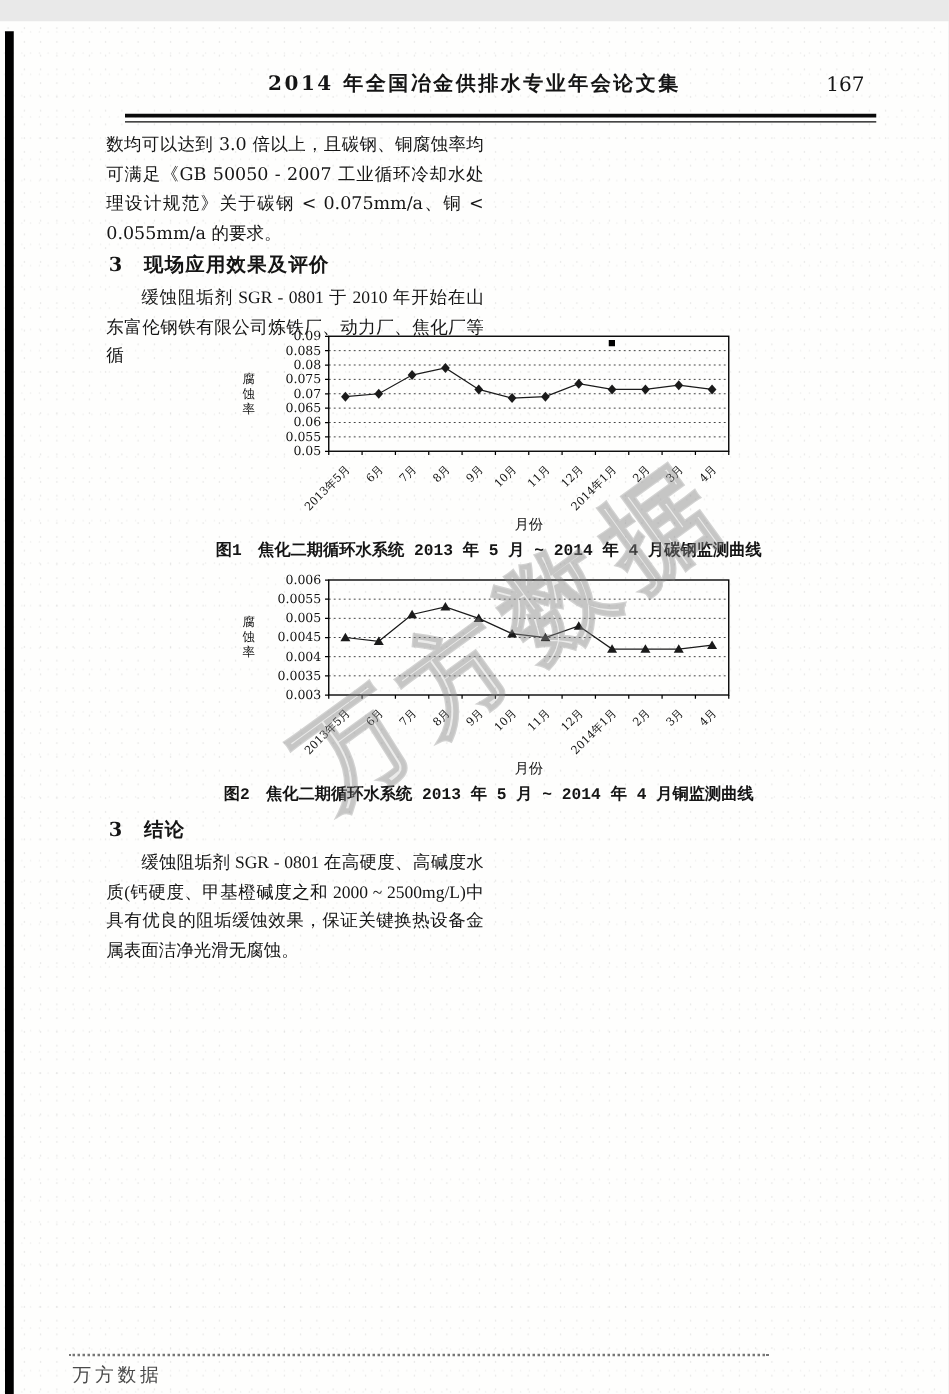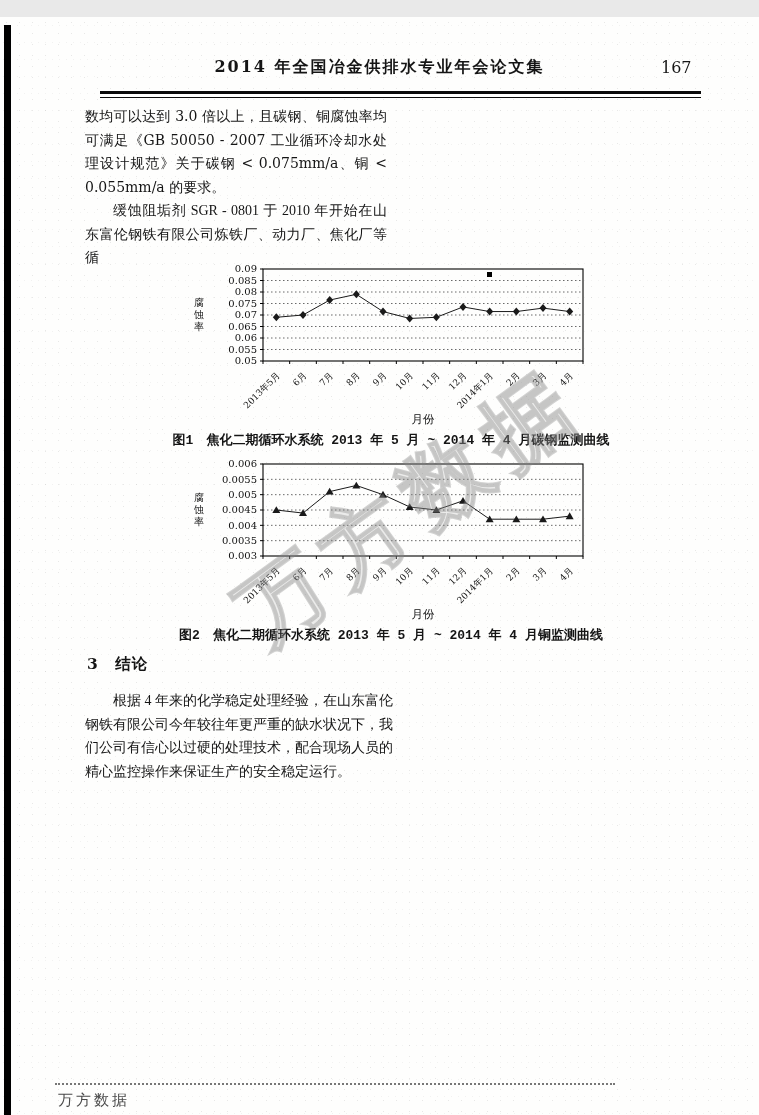--- a/index.html
+++ b/index.html
@@ -49,20 +49,21 @@
   <div class="page-num">167</div>
   <div class="header-rule">
     <div class="thick"></div>
     <div class="thin"></div>
   </div>
 
   <div class="content-top">
     <div class="cols">
       <div class="col-l">
         <p class="para">数均可以达到 3.0 倍以上，且碳钢、铜腐蚀率均可满足《GB 50050 - 2007 工业循环冷却水处理设计规范》关于碳钢 &lt; 0.075mm/a、铜 &lt; 0.055mm/a 的要求。</p>
+        <div class="sec-heading">3　现场应用效果及评价</div>
         <p class="para indent">缓蚀阻垢剂 SGR - 0801 于 2010 年开始在山东富伦钢铁有限公司炼铁厂、动力厂、焦化厂等循</p>
       </div>
     </div>
   </div>
 
   <div class="charts-block">
     <svg class="chart-svg" width="440" height="168">
         <line x1="75" y1="6" x2="78" y2="6" stroke="#000" stroke-width="1"></line>
         <text x="72" y="9.2" text-anchor="end" font-size="10" font-family="DejaVu Serif, serif" fill="#111">0.09</text>
         <line x1="78" y1="17.500000000000014" x2="398" y2="17.500000000000014" stroke="#444" stroke-width="0.8" stroke-dasharray="1.5,2.5"></line>
@@ -198,23 +199,21 @@
         <text x="14" y="67" text-anchor="middle" font-size="10" font-family="DejaVu Serif, serif" fill="#111">率</text>
         <text x="238" y="160" text-anchor="middle" font-size="11.5" font-family="DejaVu Serif, serif" fill="#111">月份</text>
       </svg>
     <div class="chart-caption">图2　焦化二期循环水系统 2013 年 5 月 ~ 2014 年 4 月铜监测曲线</div>
   </div>
 
   <div class="content-bottom">
     <div class="cols">
       <div class="col-l">
         <div class="sec-heading">3　结论</div>
-      </div>
-      <div class="col-r">
-        <p class="para indent">根据 4 年来的化学稳定处理经验，在山东富伦钢铁有限公司今年较往年更严重的缺水状况下，我们公司有信心以过硬的处理技术，配合现场人员的精心监控操作来保证生产的安全稳定运行。</p>
+        <p class="para indent">缓蚀阻垢剂 SGR - 0801 在高硬度、高碱度水质(钙硬度、甲基橙碱度之和 2000 ~ 2500mg/L)中具有优良的阻垢缓蚀效果，保证关键换热设备金属表面洁净光滑无腐蚀。</p>
       </div>
     </div>
   </div>
 
   <div class="big-watermark">万方数据</div>
   <div class="footer-dots"></div>
   <div class="footer-mark">万方数据</div>
 </div>
 
 </body></html>

